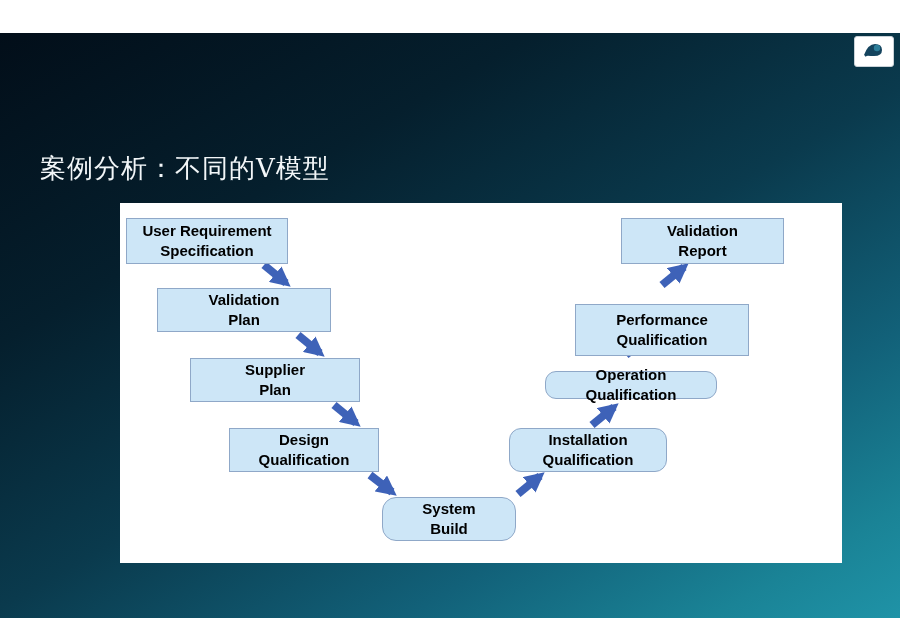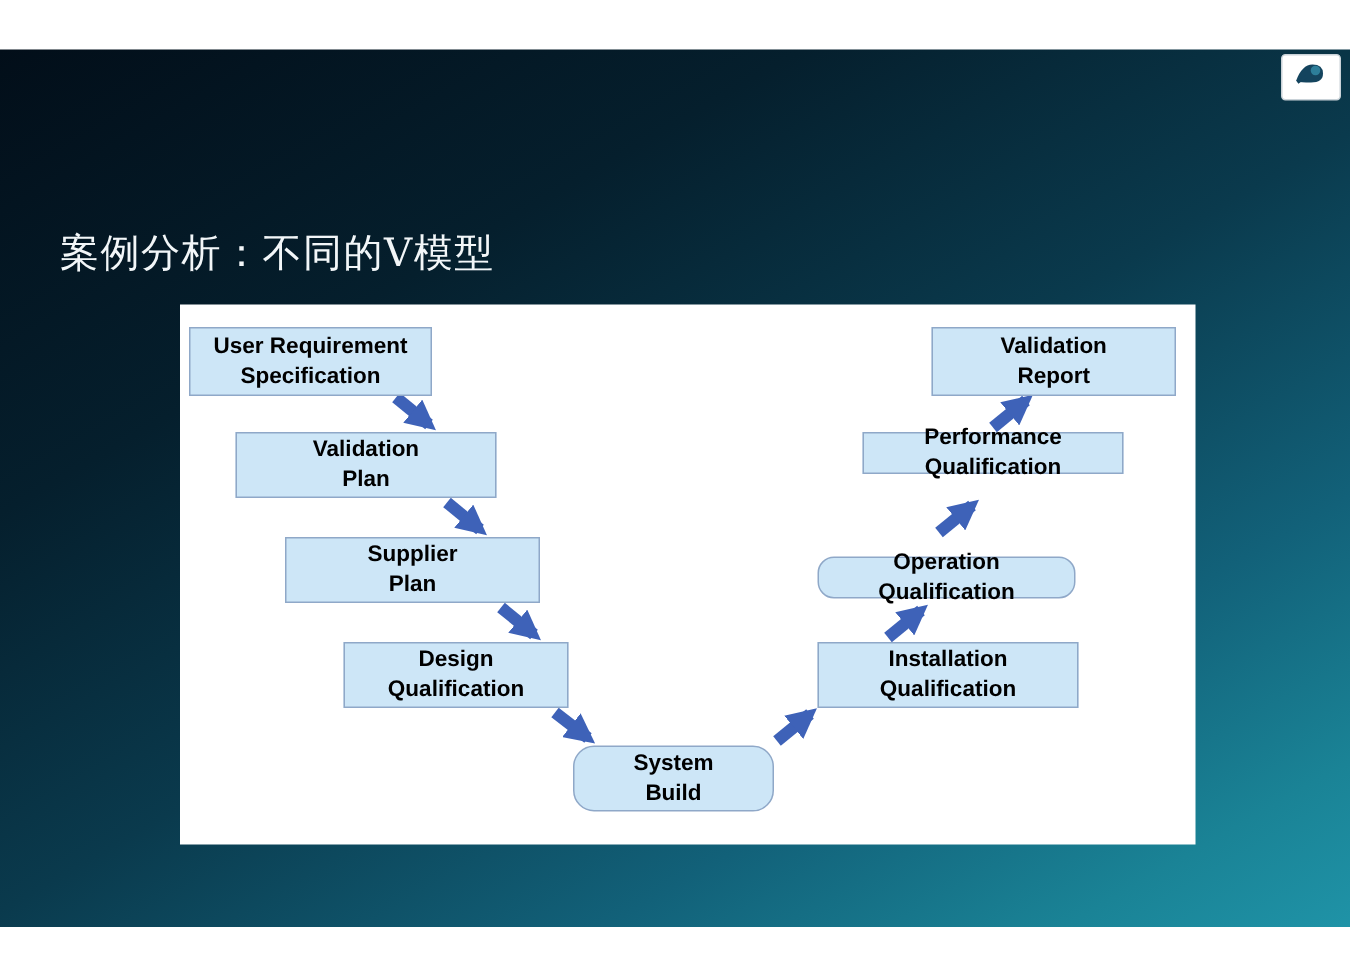--- a/index.html
+++ b/index.html
@@ -45,43 +45,44 @@
     font-size: 26px;
     letter-spacing: 1px;
     white-space: nowrap;
     text-align: center;
   }
   .panel {
     position: absolute;
     left: 120px; top: 170px;
     width: 677px; height: 360px;
     background: #ffffff;
+    padding-left: 45px;
   }
   .arrows { position: absolute; left: 0; top: 0; }
   .vbox {
     position: absolute;
     background: #cde6f7;
     border: 1px solid #8fa8c8;
     box-sizing: border-box;
     display: flex; align-items: center; justify-content: center;
     text-align: center;
     font-weight: 700;
     font-size: 15px;
     line-height: 1.35;
     color: #000000;
     white-space: pre-line;
   }
   .b1 { left: 6px;   top: 15px;  width: 162px; height: 46px; }
   .b2 { left: 37px;  top: 85px;  width: 174px; height: 44px; }
   .b3 { left: 70px;  top: 155px; width: 170px; height: 44px; }
   .b4 { left: 109px; top: 225px; width: 150px; height: 44px; }
   .b5 { left: 262px; top: 294px; width: 134px; height: 44px; border-radius: 14px; }
-  .b6 { left: 425px; top: 225px; width: 174px; height: 44px; }
+  .b6 { left: 389px; top: 225px; width: 158px; height: 44px; border-radius: 12px; }
   .b7 { left: 425px; top: 168px; width: 172px; height: 28px; border-radius: 11px; }
-  .b8 { left: 455px; top: 85px;  width: 174px; height: 28px; }
+  .b8 { left: 455px; top: 101px;  width: 174px; height: 52px; }
   .b9 { left: 501px; top: 15px;  width: 163px; height: 46px; }
 </style>
 </head>
 <body>
 
 <div class="slide">
 
   <div class="logo">
     <span>
       <svg width="26" height="20" viewBox="0 0 26 20" aria-hidden="true">

